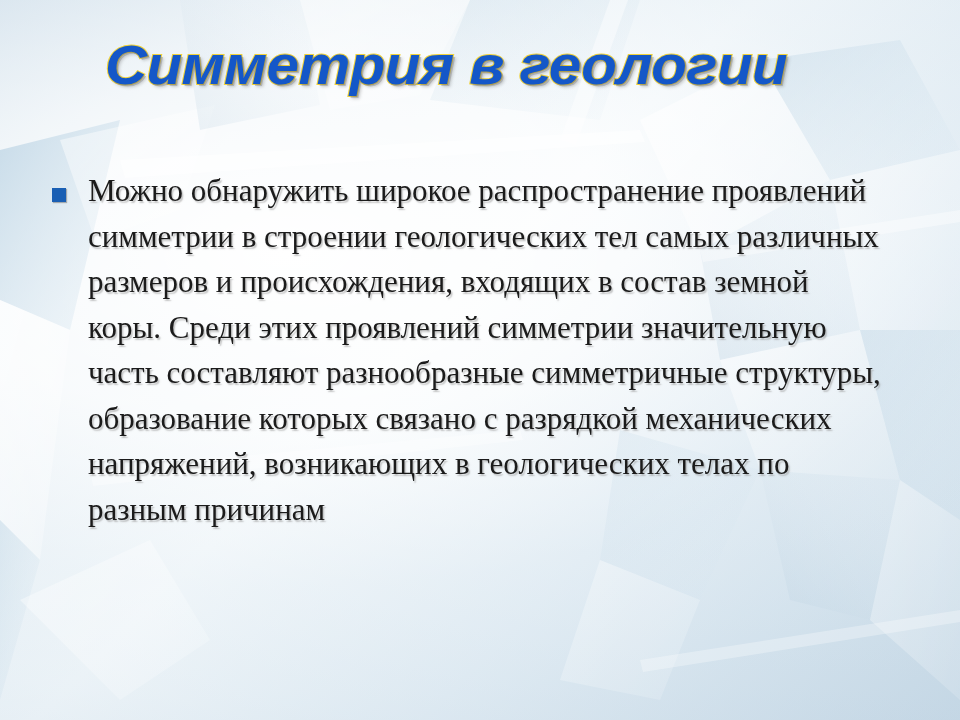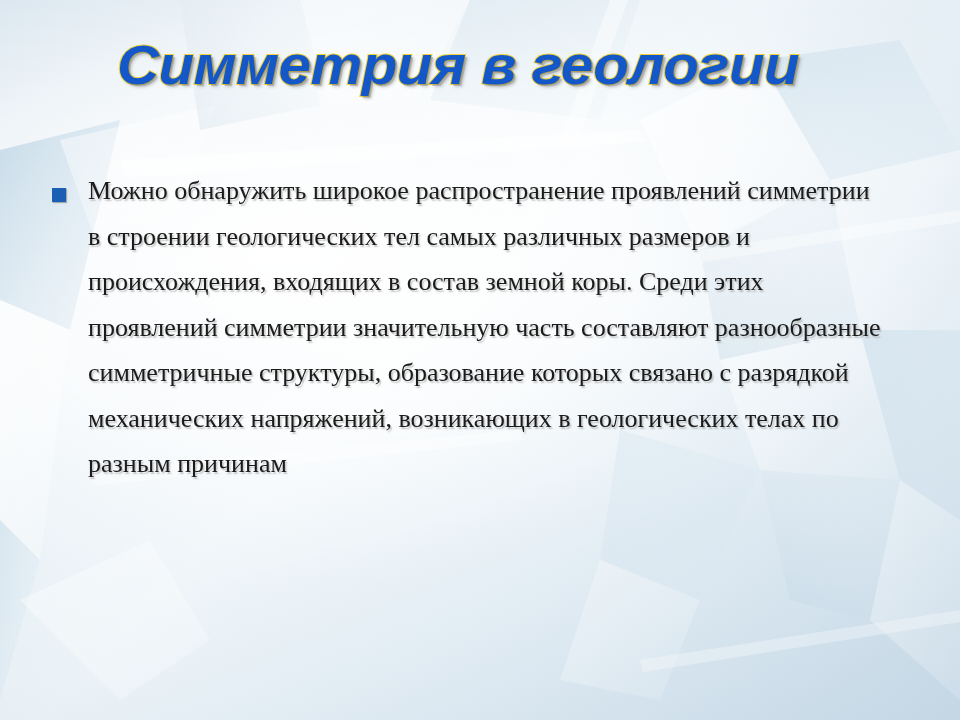--- a/index.html
+++ b/index.html
@@ -29,21 +29,21 @@
     position: absolute;
     inset: 0;
     pointer-events: none;
   }
   .shards svg { display: block; width: 960px; height: 720px; }
 
   
   .title-wrap {
     position: absolute;
     top: 34px;
-    left: 12px;
+    left: 0;
     width: 892px;
     text-align: center;
   }
   .title {
     display: inline-block;
     font-family: "Liberation Sans", sans-serif;
     font-weight: bold;
     font-style: italic;
     font-size: 56px;
     line-height: 62px;
@@ -73,21 +73,21 @@
     width: 14px;
     height: 14px;
     margin-top: 20px;
     margin-right: 22px;
     background: #1a5fb4;
     box-shadow: 1px 1px 1px rgba(90,90,90,0.45);
   }
   .bullet-text {
     flex: 1 1 auto;
     font-family: "Liberation Serif", serif;
-    font-size: 26px;
+    font-size: 31px;
     line-height: 45.5px;
     color: #1b1b1b;
     text-align: left;
     text-shadow: 1.5px 1.5px 1.5px rgba(150,150,150,0.55);
     max-width: 800px;
   }
 </style>
 </head>
 <body>
 

